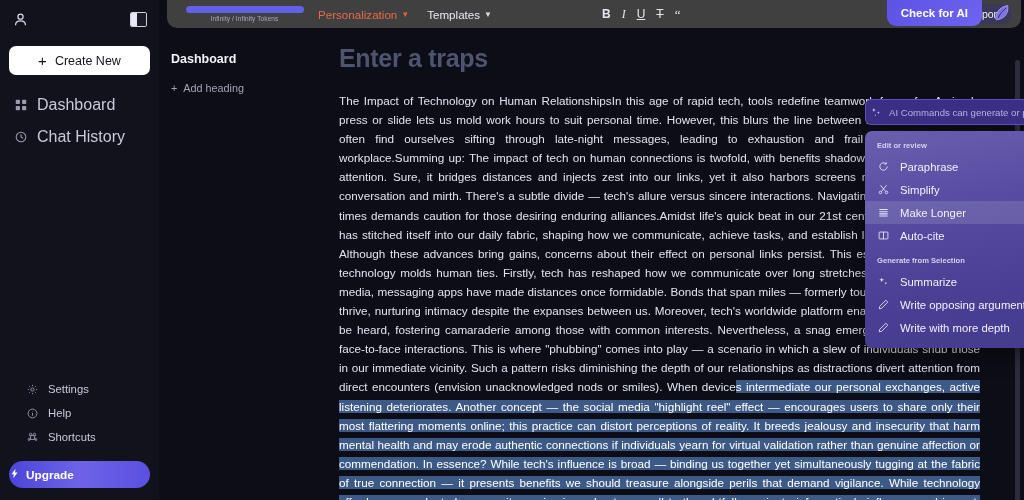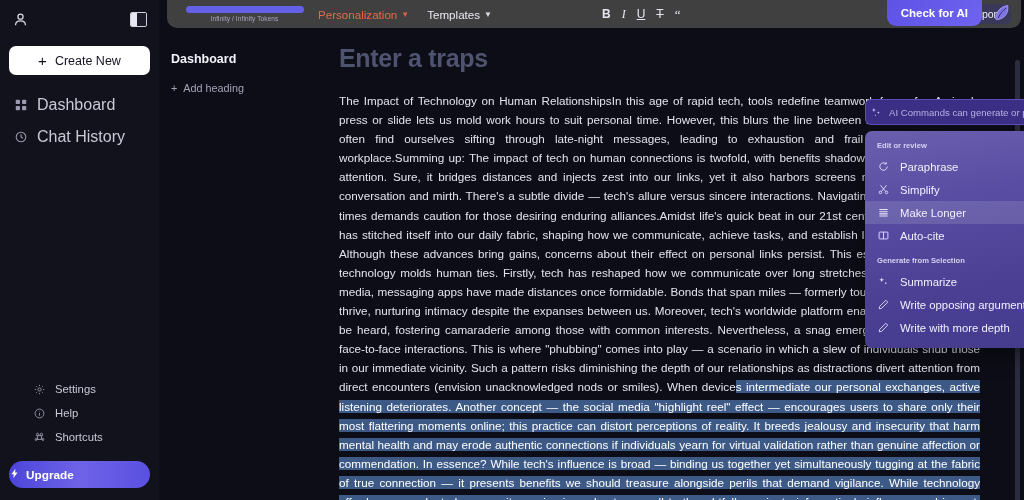--- a/index.html
+++ b/index.html
@@ -35,21 +35,21 @@
   .create-new .plus { font-size: 15px; font-weight: 400; line-height: 1; }
 
   .nav { margin-top: 14px; display: flex; flex-direction: column; }
   .nav-item {
     display: flex; align-items: center; gap: 9px;
     padding: 7px 14px; color: #c9c9d8; font-size: 16px; cursor: pointer;
   }
   .nav-item .ic { width: 14px; height: 14px; flex: 0 0 14px; display: flex; align-items: center; justify-content: center; color: #9b9bb0; }
 
   .sb-bottom { margin-top: auto; padding-bottom: 12px; display: flex; flex-direction: column; }
-  .sb-bottom .nav-item { padding: 5px 32px; font-size: 11.3px; }
+  .sb-bottom .nav-item { padding: 5px 25px; font-size: 11.3px; }
   .upgrade {
     margin: 12px 9px 0 9px; height: 27px;
     background: linear-gradient(90deg, #4b45d8 0%, #6e63e8 50%, #5a50e0 100%);
     border-radius: 14px; color: #fff;
     display: flex; align-items: center; gap: 6px;
     font-size: 11.8px; font-weight: 600; cursor: pointer;
   }
 
   
   .main { flex: 1; height: 500px; position: relative; background: #0d0d17; overflow: hidden; }

